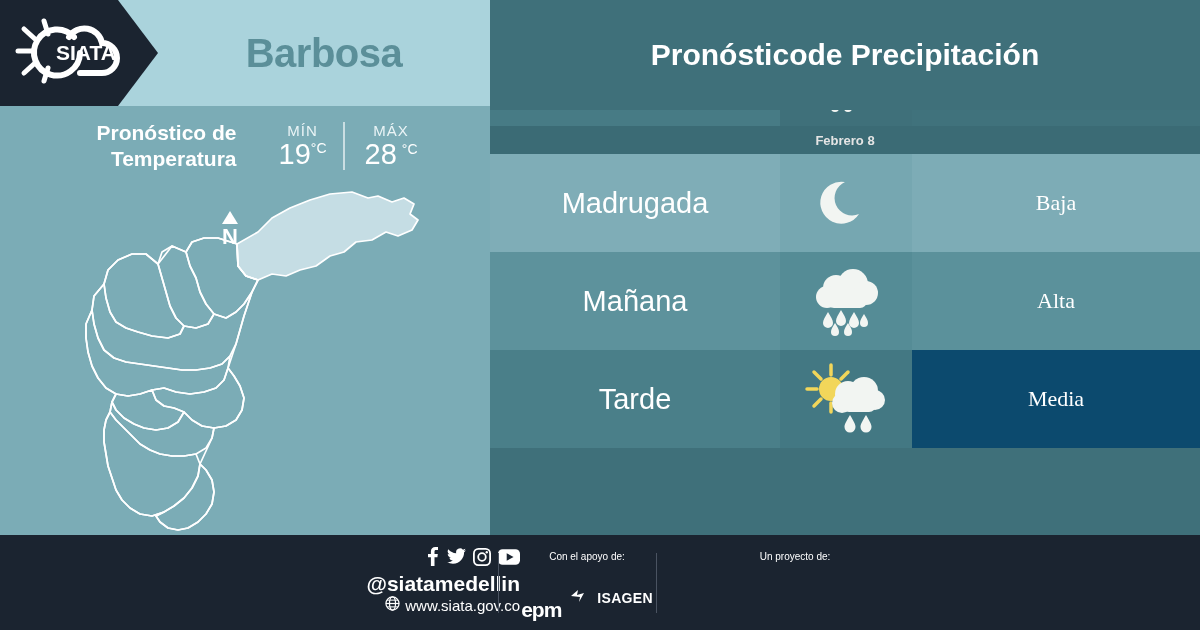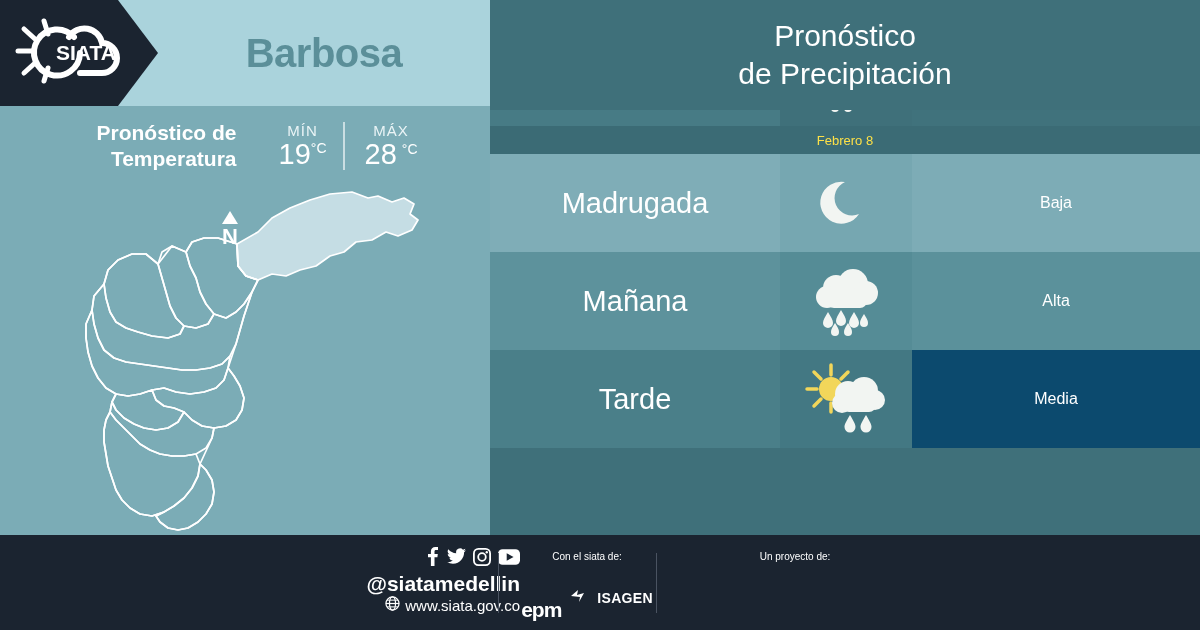--- a/index.html
+++ b/index.html
@@ -51,35 +51,35 @@
   .map-wrap{ position:absolute; left:0; top:180px; width:490px; height:355px; }
   .map-wrap svg{ display:block; }
 
   
   .right-panel{
     position:absolute; left:490px; top:0; width:710px; height:535px;
     background:#3f707a;
   }
   .right-header{
     position:absolute; left:0; top:0; width:710px; height:110px;
-    display:flex; flex-direction:column; align-items:center; justify-content:center;
-    color:#fff; font-size:30px; font-weight:normal; line-height:1.28;
+    display:flex; flex-direction:row; align-items:center; justify-content:center;
+    color:#fff; font-size:30px; font-weight:bold; line-height:1.28;
     background:#3f707a;
   }
   .date-band{
     height:28px; width:710px;
     display:flex; align-items:center; justify-content:center;
-    color:#fde047; font-size:13px; background:#3b6b75;
+    color:#e5e5e5; font-size:13px; background:#3b6b75;font-weight:bold;
   }
   .fc-row{ display:flex; width:710px; height:98px; }
   .fc-row .c-period{ width:290px; display:flex; align-items:center; justify-content:center; }
   .fc-row .c-icon  { width:132px; display:flex; align-items:center; justify-content:center; }
   .fc-row .c-prob  { width:288px; display:flex; align-items:center; justify-content:center; }
   .fc-row .label{ color:#ffffff; font-size:29px; }
-  .fc-row .prob { color:#ffffff; font-size:16px; }
+  .fc-row .prob { color:#ffffff; font-size:22px;font-family:Liberation Serif, serif; }
 
   
   .row-dark  .c-period{ background:#477b85; }
   .row-dark  .c-icon  { background:#3f707a; }
   .row-dark  .c-prob  { background:#40727c; }
 
   .row-light .c-period{ background:#7fadb7; }
   .row-light .c-icon  { background:#76a7b1; }
   .row-light .c-prob  { background:#7dacb6; }
 
@@ -365,21 +365,21 @@
             <line x1="2" y1="11.6" x2="14" y2="11.6" stroke="#fff" stroke-width="1.1"></line>
           </svg>
         </span>
         <span>www.siata.gov.co</span>
       </div>
     </div>
 
     <div class="fdiv" style="left:498px;"></div>
 
     <div class="support">
-      <div class="cap">Con el siata de:</div>
+      <div class="cap">Con el apoyo de:</div>
       <div class="logo-row">
         <span class="epm-word">epm</span>
         <span>
           <svg width="16" height="14" viewBox="0 0 16 14">
             <path d="M0 7 L7 1 L6 6 L13 4 L8 13 L9 8 Z" fill="#fff"></path>
           </svg>
         </span>
         <span class="isagen-word">ISAGEN</span>
       </div>
     </div>

